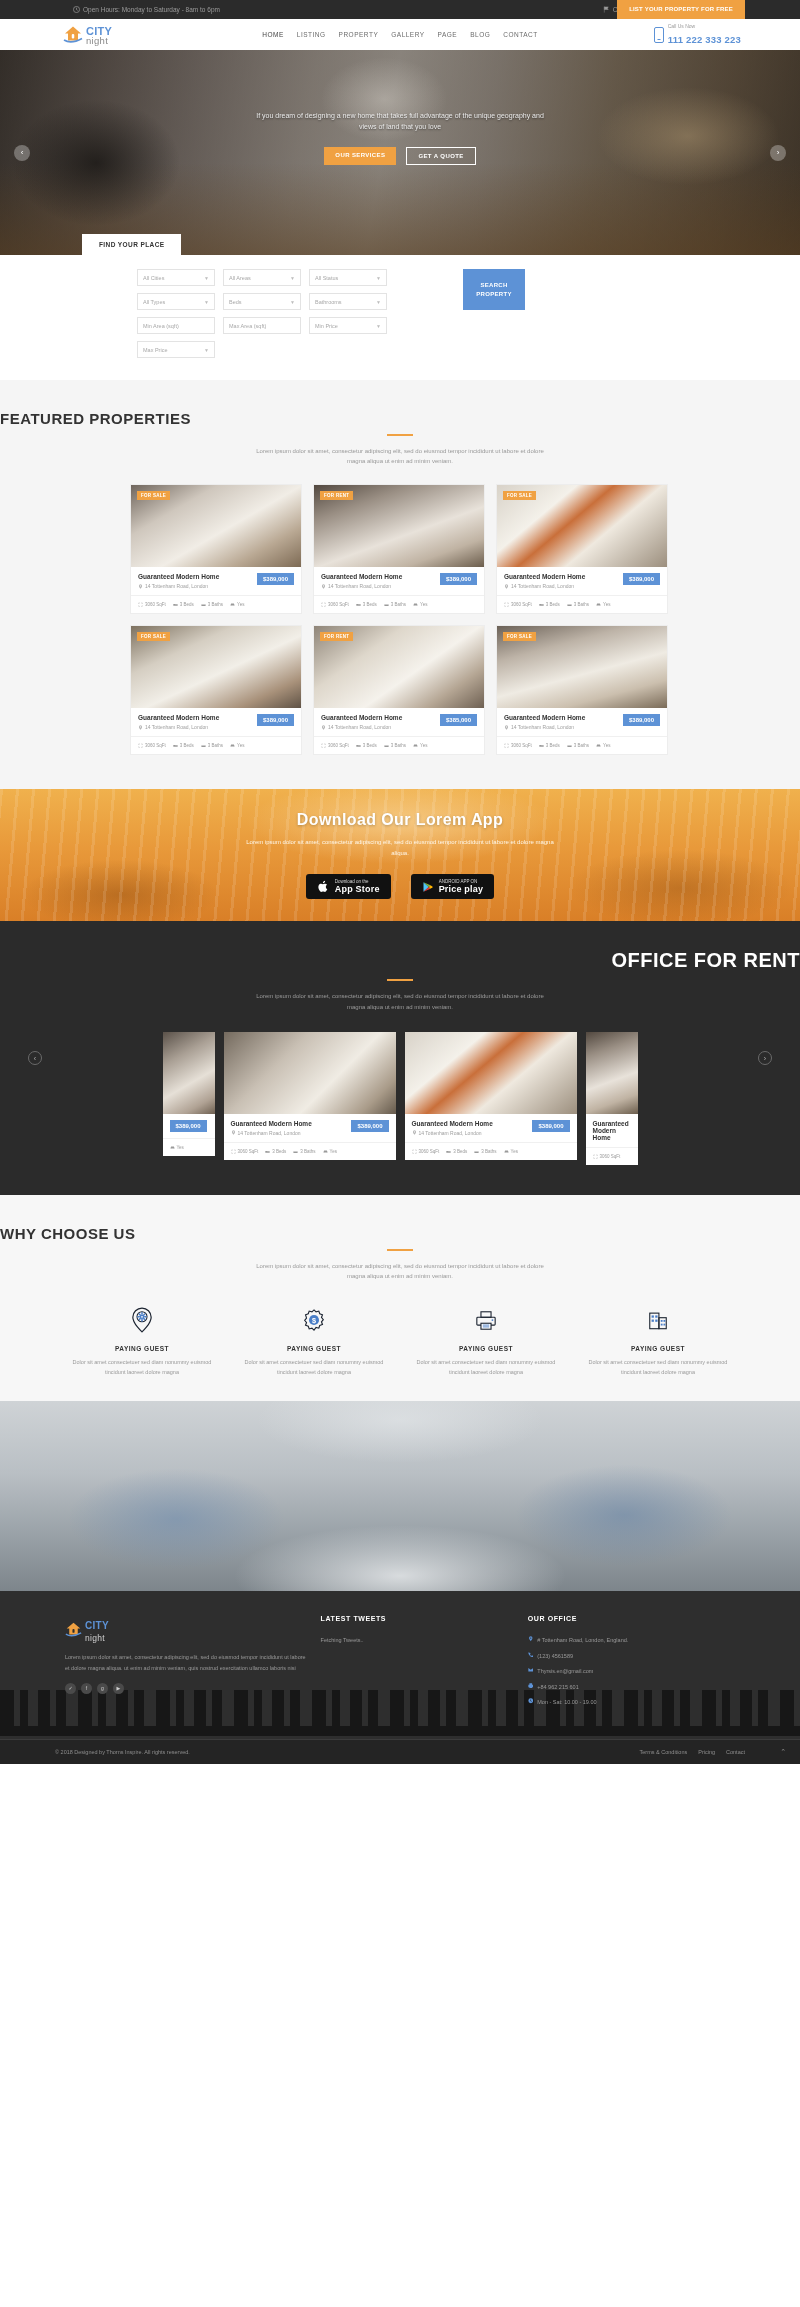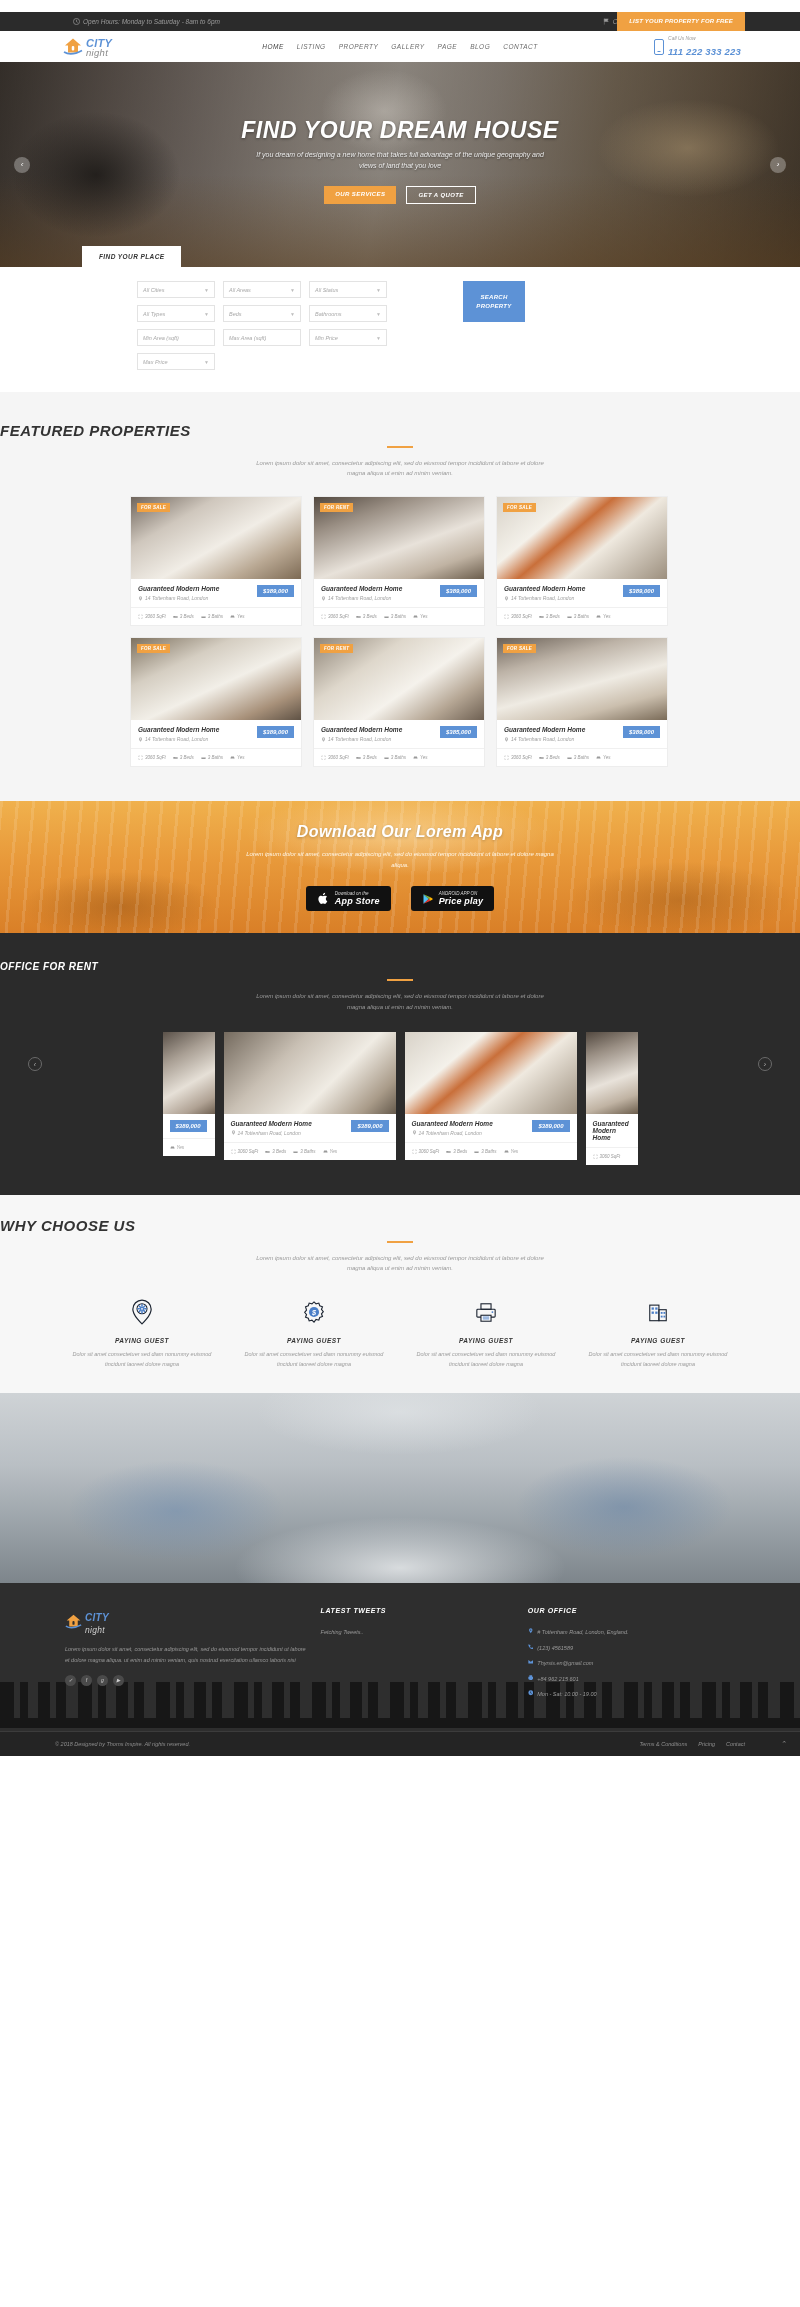--- a/index.html
+++ b/index.html
@@ -3,21 +3,21 @@
 <meta charset="utf-8">
 <style>
   * { box-sizing: border-box; margin: 0; padding: 0; }
   body {
     width: 800px;
     font-family: "Liberation Sans", sans-serif;
     background: #ffffff;
     color: #333;
     -webkit-font-smoothing: antialiased;
   }
-  .wrap { width: 800px; margin: 12px auto; font-style: italic; }
+  .wrap { width: 800px; margin: 0 auto; }
 
   
   .topbar {
     background: #2b2b2b;
     height: 19px;
     display: flex;
     align-items: center;
     position: relative;
     font-size: 6.5px;
     color: #9b9b9b;
@@ -168,36 +168,36 @@
   }
   .app-title{position:relative;z-index:2;font-size:16px;font-weight:bold;color:#fff;letter-spacing:.4px;text-shadow:0 1px 3px rgba(0,0,0,.25);}
   .app-sub{position:relative;z-index:2;font-size:6px;color:#fff7e9;text-align:center;line-height:1.7;max-width:310px;margin-top:8px;}
   .app-btns{position:relative;z-index:2;display:flex;gap:20px;margin-top:16px;}
   .store-btn{background:#111;color:#fff;display:flex;align-items:center;gap:5px;padding:5px 11px;border-radius:3px;}
   .store-sm{font-size:4.5px;color:#d8d8d8;display:block;line-height:1.2;}
   .store-lg{font-size:9px;font-weight:bold;display:block;line-height:1.15;letter-spacing:.2px;}
 
   
   .section-dark{background:#2b2b2b;padding:28px 0 30px;position:relative;}
-  .sec-title-light{text-align:left;font-size:10px;font-weight:bold;color:#fff;letter-spacing:.5px;}
+  .sec-title-light{text-align:right;font-size:20px;font-weight:bold;color:#fff;letter-spacing:.5px;}
   .sec-sub-light{text-align:center;font-size:6px;color:#9b9b9b;line-height:1.7;max-width:300px;margin:0 auto;}
   .office-row{display:flex;gap:9px;justify-content:center;margin-top:20px;padding:0 36px;align-items:flex-start;}
   .office-card{background:#fff;width:auto;}
   .office-card.partial{width:52px;overflow:hidden;}
   .office-card.full{width:172px;}
   .office-img{height:82px;position:relative;overflow:hidden;}
   .dark-arrow{
     position:absolute;top:50%;transform:translateY(-50%);
     width:14px;height:14px;border-radius:50%;border:1px solid #6a6a6a;
     display:flex;align-items:center;justify-content:center;color:#b5b5b5;font-size:7px;
   }
   .dark-arrow.left{left:28px;} .dark-arrow.right{right:28px;}
 
   
-  .section-light{background:#f7f7f7;padding:22px 0 24px;}
+  .section-light{background:#f7f7f7;padding:30px 0 24px;}
   .why-row{display:flex;justify-content:center;gap:0;margin-top:22px;padding:0 56px;}
   .why-item{flex:1;text-align:center;padding:0 8px;}
   .why-ic{height:34px;display:flex;align-items:center;justify-content:center;}
   .why-title{font-size:6.5px;font-weight:bold;color:#333;letter-spacing:.5px;margin-top:8px;}
   .why-desc{font-size:5.5px;color:#9a9a9a;line-height:1.75;margin-top:6px;}
 
   
   .photostrip{
     height:190px;position:relative;overflow:hidden;
     background:linear-gradient(180deg,#cfd3d6 0%,#b9bfc4 38%,#9aa2a8 70%,#7d858b 100%);
@@ -314,21 +314,20 @@
           <span class="call-num">111 222 333 223</span>
         </div>
       </div>
     </div>
   </div>
 
   <div class="hero">
     <div class="hero-arrow left">‹</div>
     <div class="hero-arrow right">›</div>
     <div class="hero-content">
-      <div class="hero-title">FIND YOUR DREAM HOUSE</div>
       <div class="hero-sub">If you dream of designing a new home that takes full advantage of the unique geography and views of land that you love</div>
       <div class="hero-btns">
         <div class="btn-orange">OUR SERVICES</div>
         <div class="btn-ghost">GET A QUOTE</div>
       </div>
     </div>
     <div class="find-tab">FIND YOUR PLACE</div>
   </div>
 
   <div class="searchbar">

